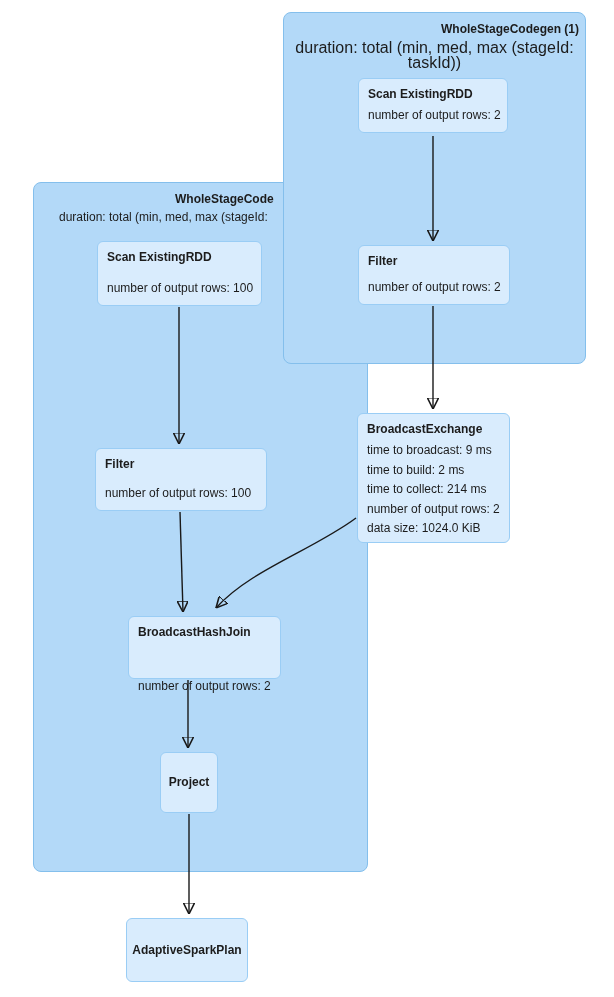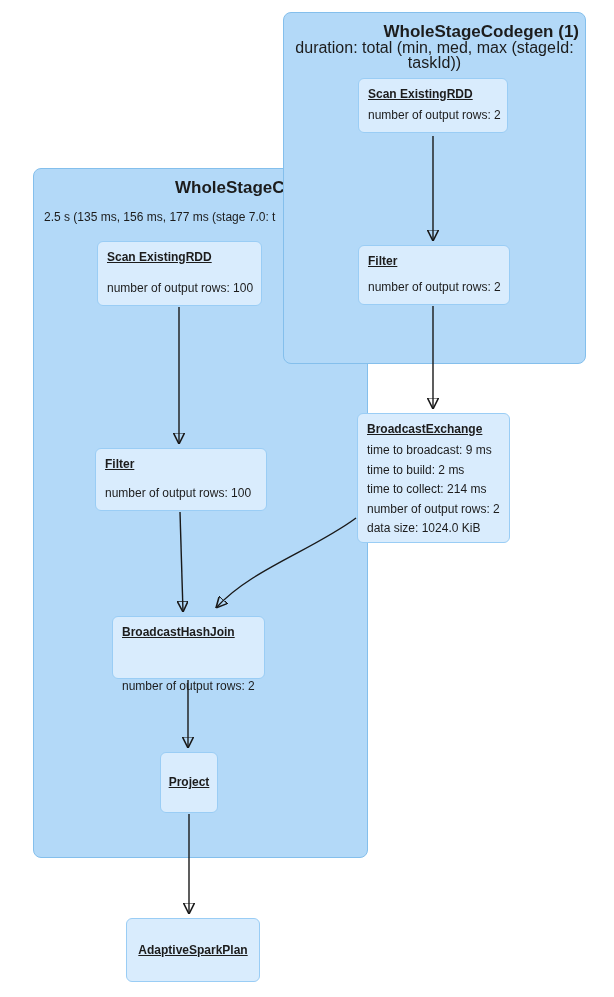--- a/index.html
+++ b/index.html
@@ -17,23 +17,23 @@
   .canvas{position:relative;width:614px;height:997px;background:var(--page-bg);overflow:hidden;}
 
   .cluster{
     position:absolute;
     background:var(--cluster-fill);
     border:1px solid var(--cluster-border);
     border-radius:8px;
     font-size:12px;
   }
   .cluster--right{left:283px;top:12px;width:303px;height:352px;z-index:2;}
-  .cluster--left{left:33px;top:168px;width:335px;height:690px;z-index:1;}
+  .cluster--left{left:33px;top:182px;width:335px;height:690px;z-index:1;}
 
-  .cluster-title{position:absolute;font-weight:700;font-size:17px;white-space:nowrap;}
+  .cluster-title{position:absolute;font-weight:700;font-size:12px;white-space:nowrap;}
   .cluster--right .cluster-title{top:9px;right:6px;}
   .cluster--left .cluster-title{top:9px;left:141px;}
 
   .cluster--right .cluster-duration{position:absolute;top:28px;left:0;right:0;text-align:center;line-height:14.5px;font-size:16px;}
   .cluster--left .dur-line{position:absolute;white-space:nowrap;font-size:12px;}
   .cluster--left .dur-line.l1{left:25px;top:27px;}
   .cluster--left .dur-line.l2{left:10px;top:41px;}
 
   .node{
     position:absolute;
@@ -41,46 +41,46 @@
     border:1px solid var(--node-border);
     border-radius:6px;
     z-index:3;
     display:flex;
     flex-direction:column;
     justify-content:space-between;
     padding:8px 9px 7px 9px;
     font-size:12px;
     white-space:nowrap;
   }
-  .node-title{font-weight:700;line-height:15px;text-decoration:underline;}
+  .node-title{font-weight:700;line-height:15px;}
   .metrics{line-height:20px;}
   .node--exchange{justify-content:flex-start;}
   .node--exchange .metrics{margin-top:4px;line-height:19.5px;}
   .node--center{justify-content:center;align-items:center;padding:8px 14px;}
 
   .node--scan1{left:358px;top:78px;width:150px;height:55px;}
   .node--filter1{left:358px;top:245px;width:152px;height:60px;}
   .node--exchange{left:357px;top:413px;width:153px;height:130px;}
   .node--scan2{left:97px;top:241px;width:165px;height:65px;}
   .node--filter2{left:95px;top:448px;width:172px;height:63px;}
-  .node--bhj{left:112px;top:616px;width:153px;height:63px;gap:36px;}
+  .node--bhj{left:128px;top:616px;width:153px;height:63px;gap:36px;}
   .node--project{left:160px;top:752px;width:58px;height:61px;}
-  .node--asp{left:126px;top:918px;width:134px;height:64px;}
+  .node--asp{left:126px;top:918px;width:122px;height:64px;}
 
   .edges{position:absolute;left:0;top:0;z-index:4;pointer-events:none;}
   .edges path{fill:none;stroke:var(--arrow-color);stroke-width:1.4px;}
 </style>
 </head>
 <body>
 
 <div class="canvas">
 
   <div class="cluster cluster--left">
     <div class="cluster-title">WholeStageCode</div>
-    <div class="dur-line l2">2.5 s (135 ms, 156 ms, 177 ms (stage 7.0: t</div>
+    <div class="dur-line l1">duration: total (min, med, max (stageId:</div>
   </div>
 
   <div class="cluster cluster--right">
     <div class="cluster-title">WholeStageCodegen (1)</div>
     <div class="cluster-duration">
       <div>duration: total (min, med, max (stageId: taskId))</div>
     </div>
   </div>
 
   <div class="node node--scan1">

